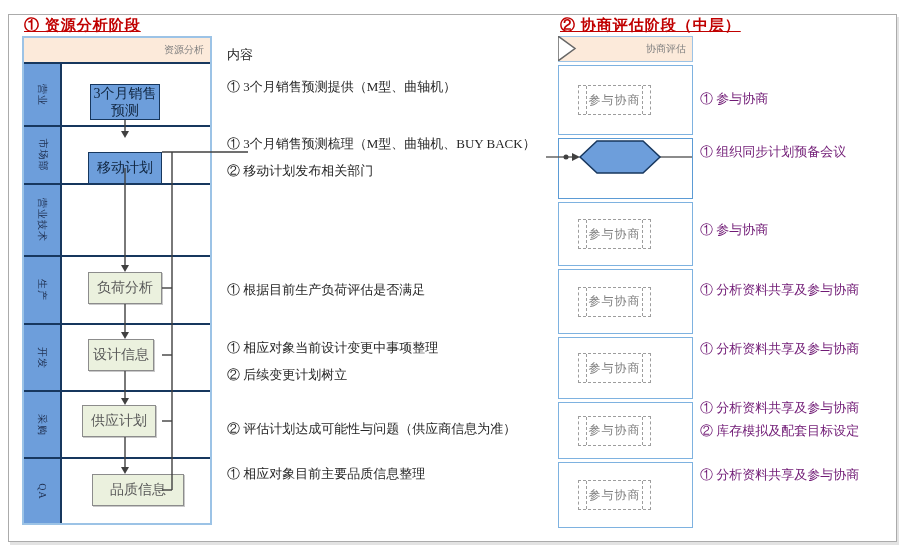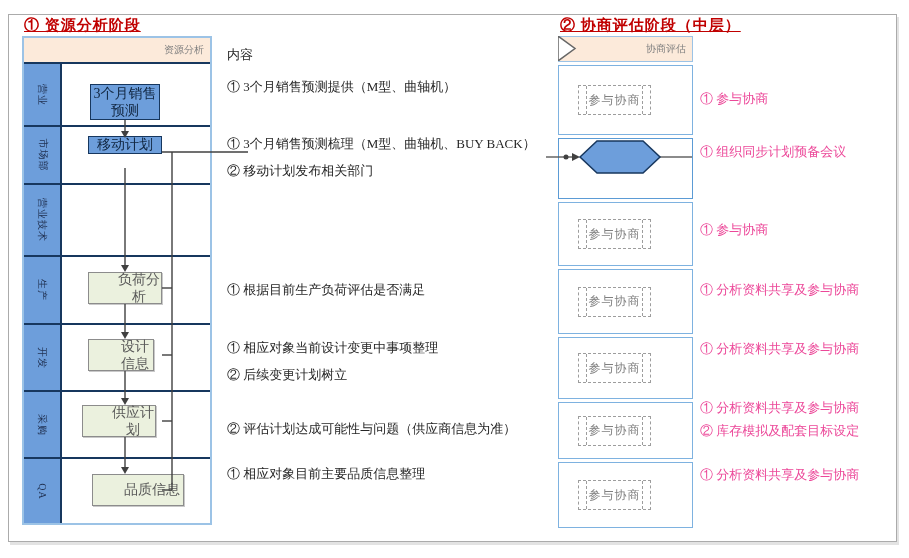--- a/index.html
+++ b/index.html
@@ -35,21 +35,21 @@
     display:inline-block; transform:rotate(90deg); white-space:nowrap;
     font-size:10px; color:#1f2f4f; letter-spacing:1px;
   }
   .lane-body { flex:1; background:#fff; }
   
   .node {
     position:absolute; display:flex; align-items:center; justify-content:center;
     text-align:center; font-size:14px; white-space:pre-line; line-height:1.25;
   }
   .node.blue { background:#6d9edb; border:1.5px solid #17375e; color:#10253f; }
-  .node.green { background:#ebf1de; border:1px solid #8c8c8c; color:#595959; box-shadow:1px 1px 0 #c9c9c9;padding-left:28px; }
+  .node.green { background:#ebf1de; border:1px solid #8c8c8c; color:#595959; box-shadow:1px 1px 0 #c9c9c9; }
   .hex-label {
     position:absolute; font-size:10px; font-weight:bold; color:#10253f;
     text-align:center; white-space:pre-line; line-height:1.3;
   }
   
   .content-title { position:absolute; left:227px; font-size:13px; color:#262626; }
   .citem { position:absolute; left:227px; font-size:13px; color:#262626; white-space:nowrap; }
   
   .p2-header {
     position:absolute; left:558px; top:36px; width:135px; height:26px;
@@ -63,21 +63,21 @@
   .dashed-box {
     margin-left:19px; width:73px; height:30px; border:1px dashed #9d9d9d;
     position:relative; display:flex; align-items:center; justify-content:center;
     font-size:12px; color:#808080; letter-spacing:1px; background:#fff;
   }
   .dashed-box::before, .dashed-box::after {
     content:""; position:absolute; top:0; bottom:0; border-left:1px dashed #9d9d9d;
   }
   .dashed-box::before { left:7px; }
   .dashed-box::after  { right:7px; }
-  .note { position:absolute; left:700px; font-size:13px; color:#ec4899; white-space:nowrap; }
+  .note { position:absolute; left:700px; font-size:13px; color:#701a75; white-space:nowrap; }
   .overlay { position:absolute; left:0; top:0; pointer-events:none; }
 </style>
 </head>
 <body>
 
 <div class="page">
   <div class="frame"></div>
 
   <div class="phase-title" style="left:24px;">① 资源分析阶段</div>
   <div class="phase-title" style="left:560px;">② 协商评估阶段（中层）</div>
@@ -125,21 +125,21 @@
     <div class="lane" style="height:66px">
       <div class="lane-label">
           <span>QA</span>
         </div>
       <div class="lane-body"></div>
     </div>
   </div>
 
   <div class="node blue" style="left:90px;top:84px;width:70px;height:36px">3个月销售
 预测</div>
-  <div class="node blue" style="left:88px;top:136px;width:74px;height:18px">移动计划</div>
+  <div class="node blue" style="left:88px;top:152px;width:74px;height:32px">移动计划</div>
   <div class="node green" style="left:88px;top:272px;width:74px;height:32px">负荷分析</div>
   <div class="node green" style="left:88px;top:339px;width:66px;height:32px">设计信息</div>
   <div class="node green" style="left:82px;top:405px;width:74px;height:32px">供应计划</div>
   <div class="node green" style="left:92px;top:474px;width:92px;height:32px">品质信息</div>
 
   <div class="content-title" style="top:46px">内容</div>
   <div class="citem" style="top:78px">① 3个月销售预测提供（M型、曲轴机）</div>
   <div class="citem" style="top:135px">① 3个月销售预测梳理（M型、曲轴机、BUY BACK）</div>
   <div class="citem" style="top:162px">② 移动计划发布相关部门</div>
   <div class="citem" style="top:281px">① 根据目前生产负荷评估是否满足</div>

